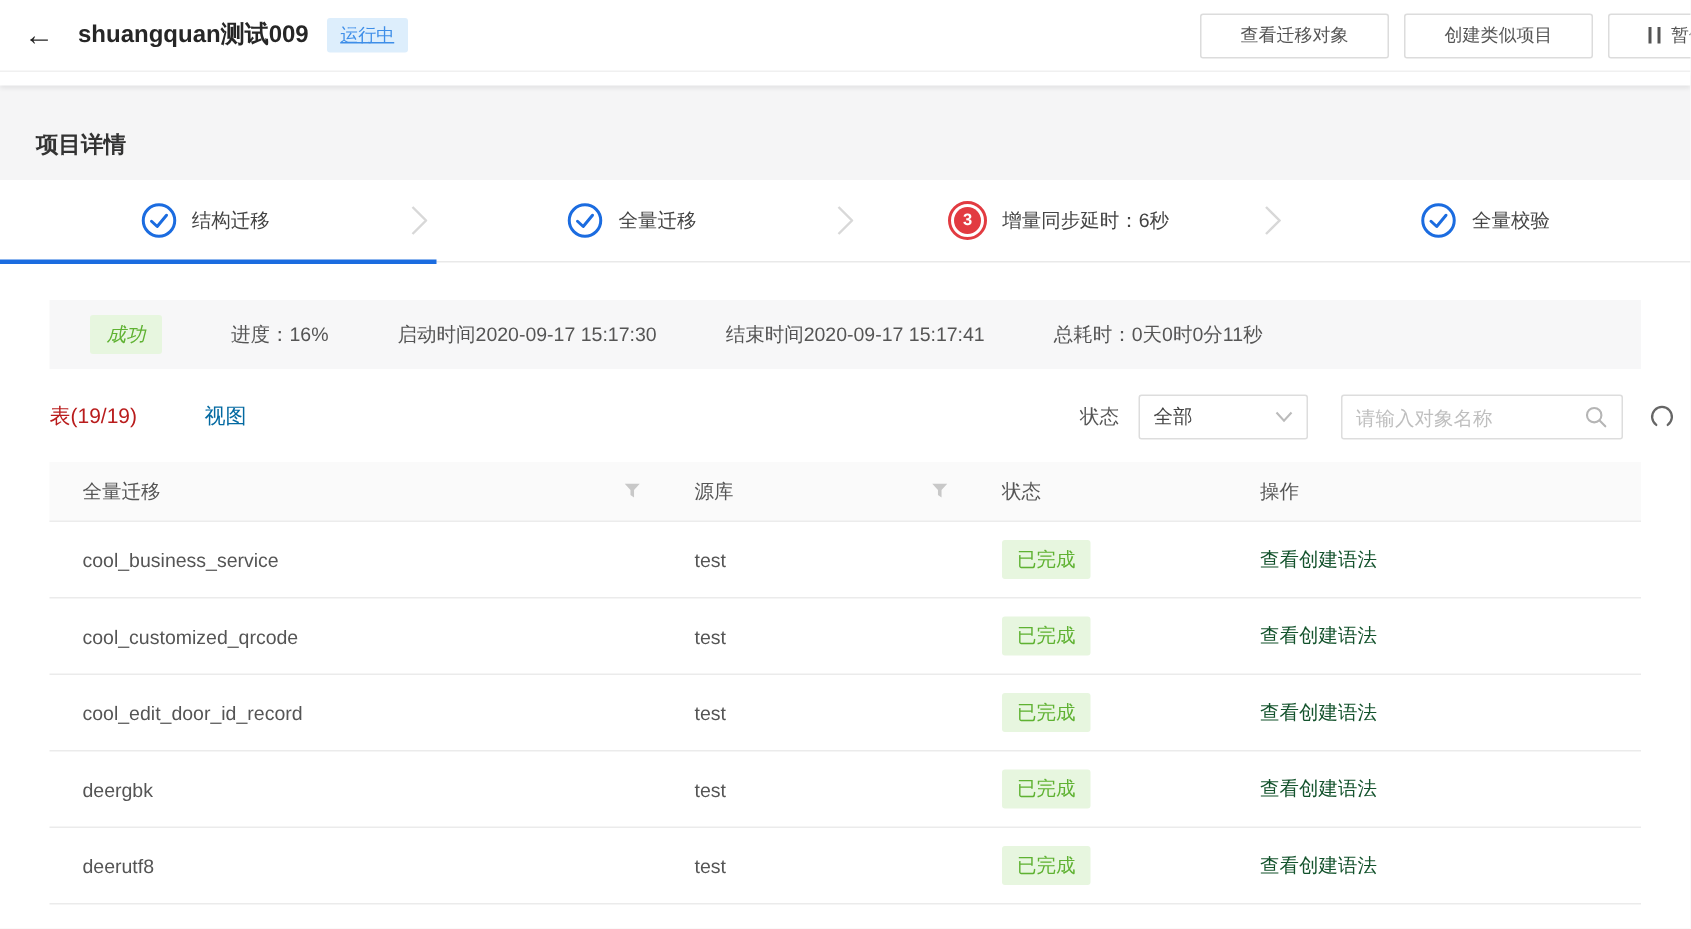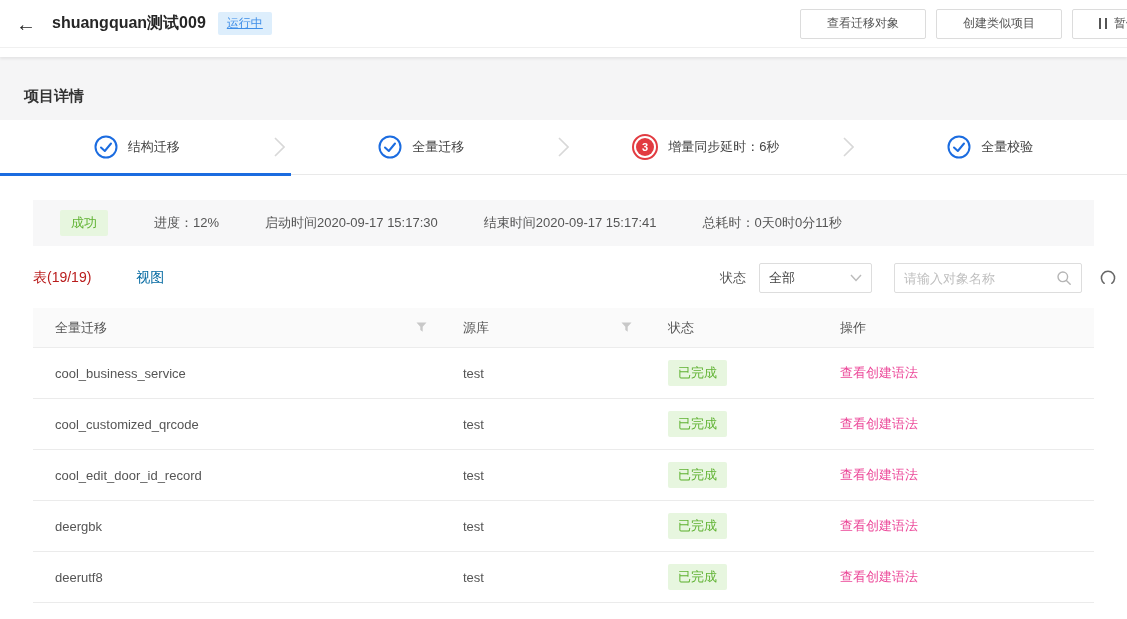--- a/index.html
+++ b/index.html
@@ -42,21 +42,21 @@
   .alert-circle { width:26px; height:26px; border:2px solid #e23b41; border-radius:50%;
     display:flex; align-items:center; justify-content:center; }
   .alert-inner { width:18px; height:18px; background:#e23b41; border-radius:50%;
     color:#fff; font-size:11px; font-weight:700; display:flex; align-items:center;
     justify-content:center; }
 
   
   .summary { margin:25px 33px 0; height:46px; background:#f7f7f8; display:flex;
     align-items:center; padding:0 27px; gap:46px; font-size:13px; color:#555; }
   .ok-badge { background:#e7f6df; color:#5fb232; font-size:13px; padding:4px 11px;
-    border-radius:2px; }
+    border-radius:2px;font-style:italic; }
 
   
   .toolbar { margin:17px 10px 0 33px; display:flex; align-items:center; }
   .tab { font-size:14px; cursor:pointer; }
   .tab.active { color:#b91c1c; }
   .tab.inactive { color:#0369a1; margin-left:45px; }
   .toolbar-right { margin-left:auto; display:flex; align-items:center; }
   .status-label { font-size:13px; color:#555; margin-right:13px; }
   .select { width:113px; height:30px; border:1px solid #ddd; border-radius:2px;
     display:flex; align-items:center; padding:0 9px; font-size:13px; color:#444;
@@ -74,21 +74,21 @@
   .trow { display:flex; align-items:center; height:51px; border-bottom:1px solid #ebebeb; }
   .thead { height:40px; background:#fafafa; color:#555; border-bottom:1px solid #ececec; }
   .c1 { width:412px; padding-left:22px; display:flex; align-items:center; }
   .c2 { width:205px; padding-left:18px; display:flex; align-items:center; }
   .c3 { width:172px; padding-left:18px; }
   .c4 { flex:1; padding-left:18px; }
   .funnel { margin-left:auto; margin-right:18px; display:flex; cursor:pointer; }
   .cell-text { color:#555; }
   .done-badge { display:inline-block; background:#e7f6df; color:#5fb232;
     padding:4px 10px; border-radius:2px; font-size:13px; }
-  .link { color:#ec4899; cursor:pointer; text-decoration:none; font-size:13px;margin-top:20px; }
+  .link { color:#14532d; cursor:pointer; text-decoration:none; font-size:13px;margin-top:20px; }
 </style>
 </head>
 <body>
 
 <div class="app-header">
   <span class="back">←</span>
   <span class="title">shuangquan测试009</span>
   <span class="run-badge">运行中</span>
   <div class="header-actions">
     <button class="btn">
@@ -159,21 +159,21 @@
       <svg width="24" height="24" viewBox="0 0 24 24">
         <circle cx="12" cy="12" r="10.5" fill="#fff" stroke="#1b6ce0" stroke-width="2"></circle>
         <polyline points="7,12.5 10.8,16 17,8.5" fill="none" stroke="#1b6ce0" stroke-width="2" stroke-linecap="round" stroke-linejoin="round"></polyline>
       </svg>
       <span class="step-label">全量校验</span>
     </div>
   </div>
 
   <div class="summary">
     <span class="ok-badge">成功</span>
-    <span>进度：12%</span>
+    <span>进度：16%</span>
     <span>启动时间2020-09-17 15:17:30</span>
     <span>结束时间2020-09-17 15:17:41</span>
     <span>总耗时：0天0时0分11秒</span>
   </div>
 
   <div class="toolbar">
     <span class="tab active">表(19/19)</span>
     <span class="tab inactive">视图</span>
 
     <div class="toolbar-right">

